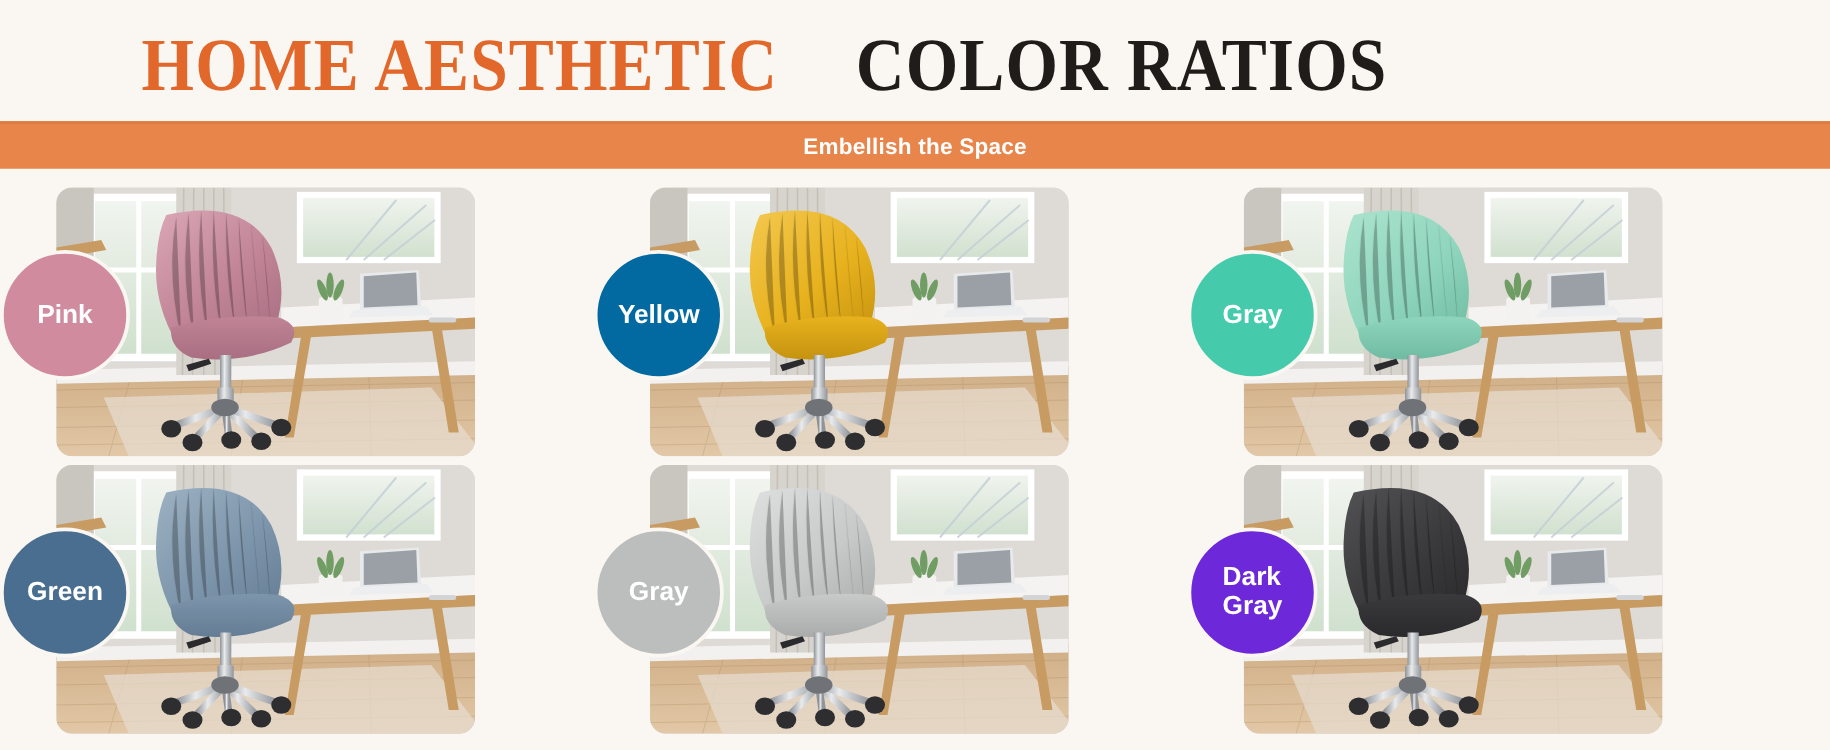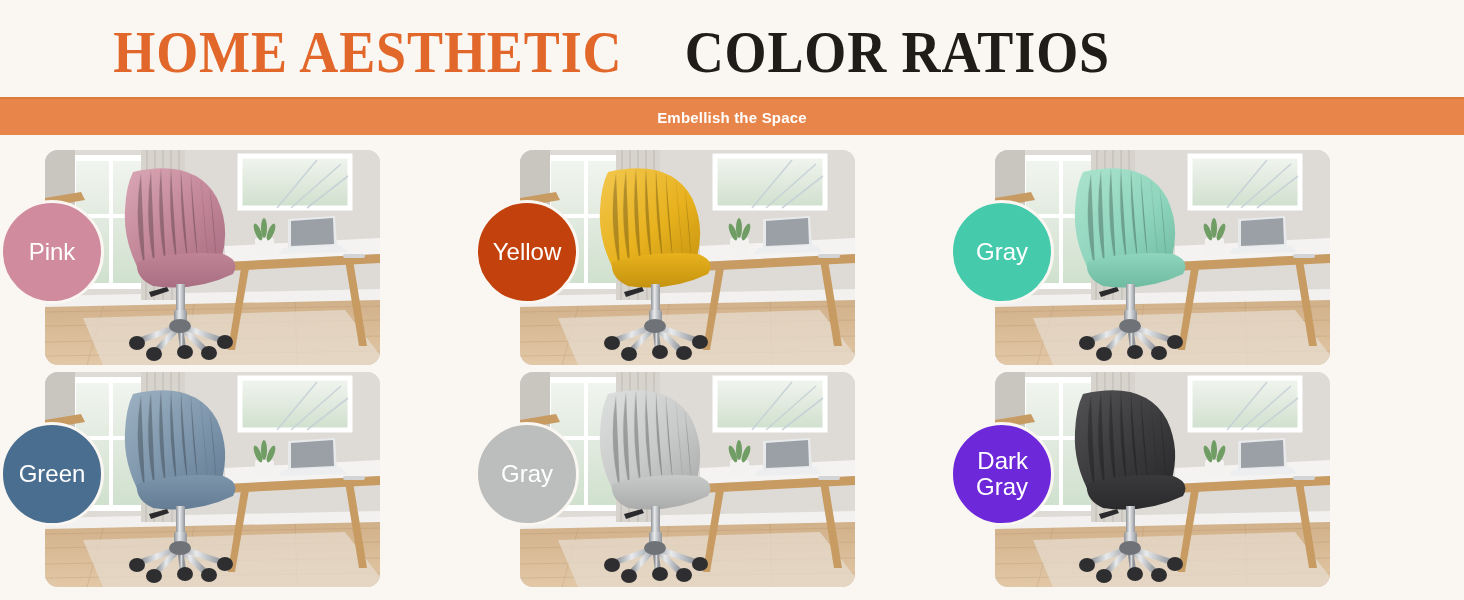--- a/index.html
+++ b/index.html
@@ -45,21 +45,21 @@
     height: 38px;
     background: #e8854a;
     border-top: 2px solid #dd7a3e;
     box-sizing: border-box;
     display: flex;
     align-items: center;
     justify-content: center;
   }
   #subtitle-text {
     color: #ffffff;
-    font-size: 15px;
+    font-size: 18px;
     font-weight: bold;
     letter-spacing: 0.2px;
   }
 
   
   #color-grid {
     position: absolute;
     top: 150px;
     left: 0;
     width: 1464px;
@@ -87,24 +87,24 @@
     left: 0;
     top: 50px;
     width: 104px;
     height: 104px;
     border-radius: 50%;
     border: 3px solid #faf6f1;
     box-sizing: border-box;
     display: flex;
     align-items: center;
     justify-content: center;
-    text-align: right;
+    text-align: left;
     color: #ffffff;
-    font-size: 24px;
-    font-weight: normal;
+    font-size: 21px;
+    font-weight: bold;
     line-height: 1.08;
     z-index: 5;
   }
 </style>
 </head>
 <body>
 
 <div id="header-title">
   <span class="title-word" id="title-primary">HOME AESTHETIC</span><span class="title-word" id="title-secondary">COLOR RATIOS</span>
 </div>
@@ -369,21 +369,21 @@
 
   <g fill="#2e2e30">
     <ellipse cx="92" cy="193" rx="8" ry="7"></ellipse>
     <ellipse cx="109" cy="204" rx="8" ry="7"></ellipse>
     <ellipse cx="140" cy="202" rx="8" ry="7"></ellipse>
     <ellipse cx="164" cy="203" rx="8" ry="7"></ellipse>
     <ellipse cx="180" cy="192" rx="8" ry="7"></ellipse>
   </g>
 </svg>
       </div>
-      <div class="color-badge" style="background: #c2410c;">
+      <div class="color-badge" style="background: #0369a1;">
         <span>Yellow</span>
       </div>
     </div>
     <div class="color-cell" style="left: 950px; top: 0px;">
       <div class="photo-card">
 <svg viewBox="0 0 335 215" xmlns="http://www.w3.org/2000/svg">
   <defs>
     <linearGradient id="win2" x1="0" y1="0" x2="0" y2="1">
       <stop offset="0%" stop-color="#f2f5f0"></stop>
       <stop offset="55%" stop-color="#dfe9dd"></stop>

